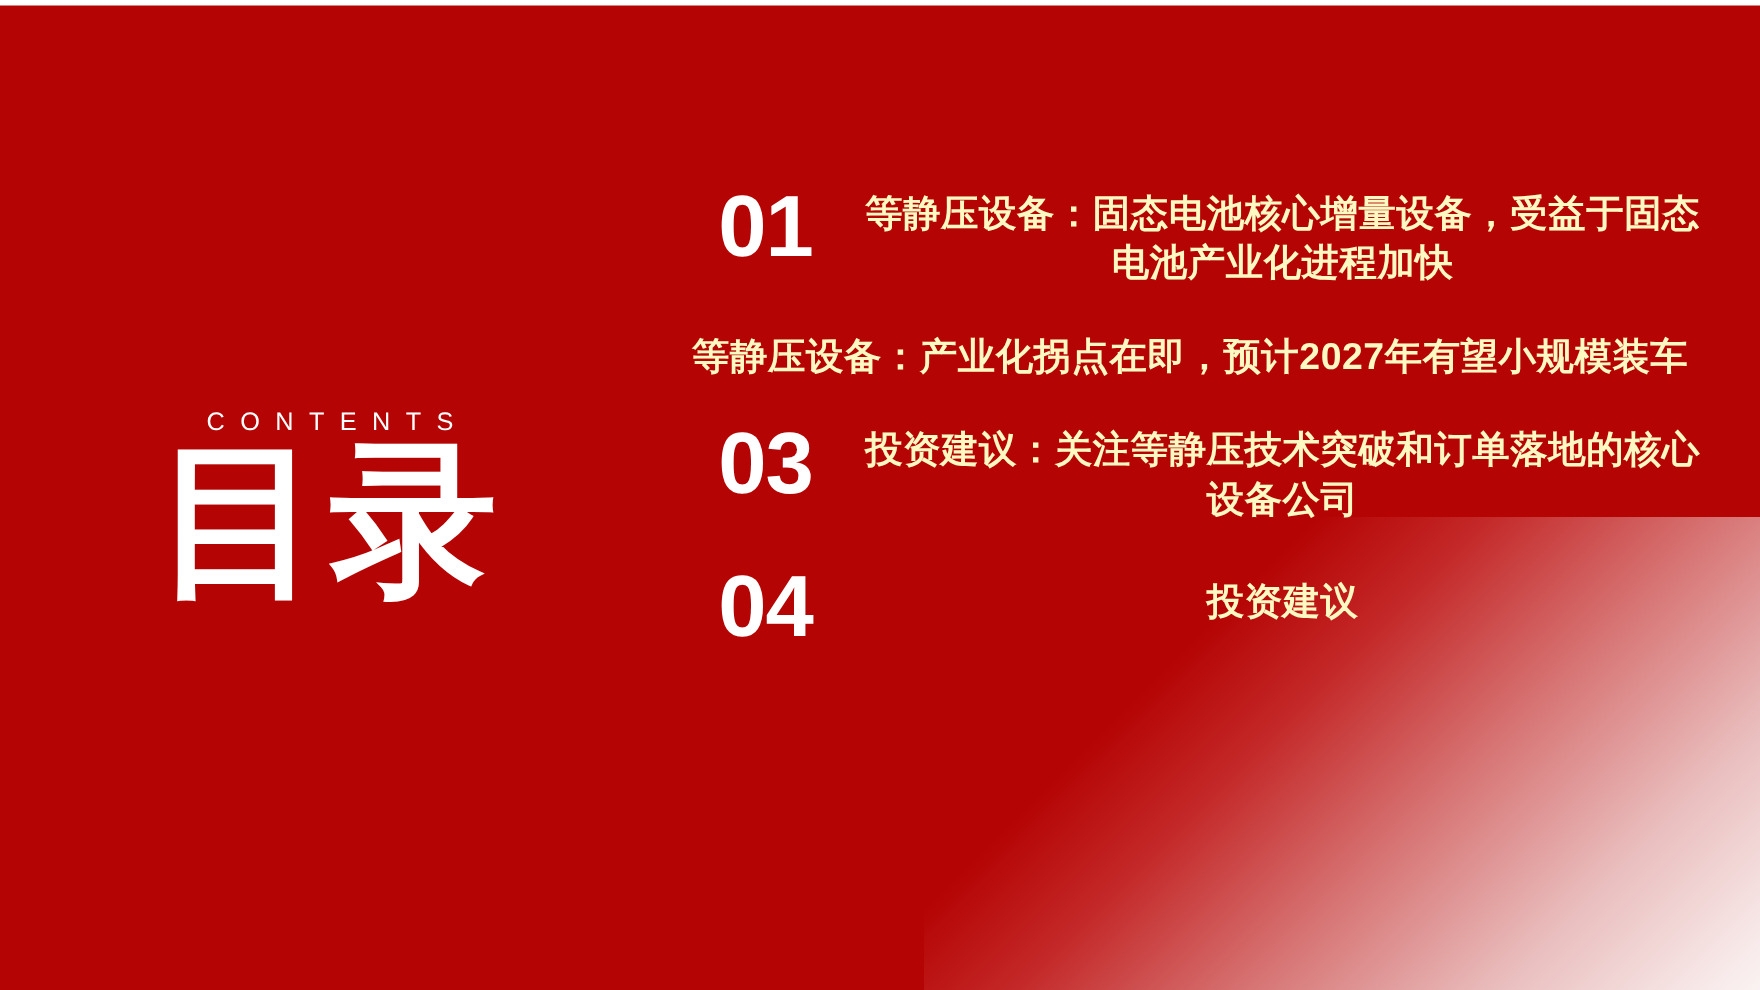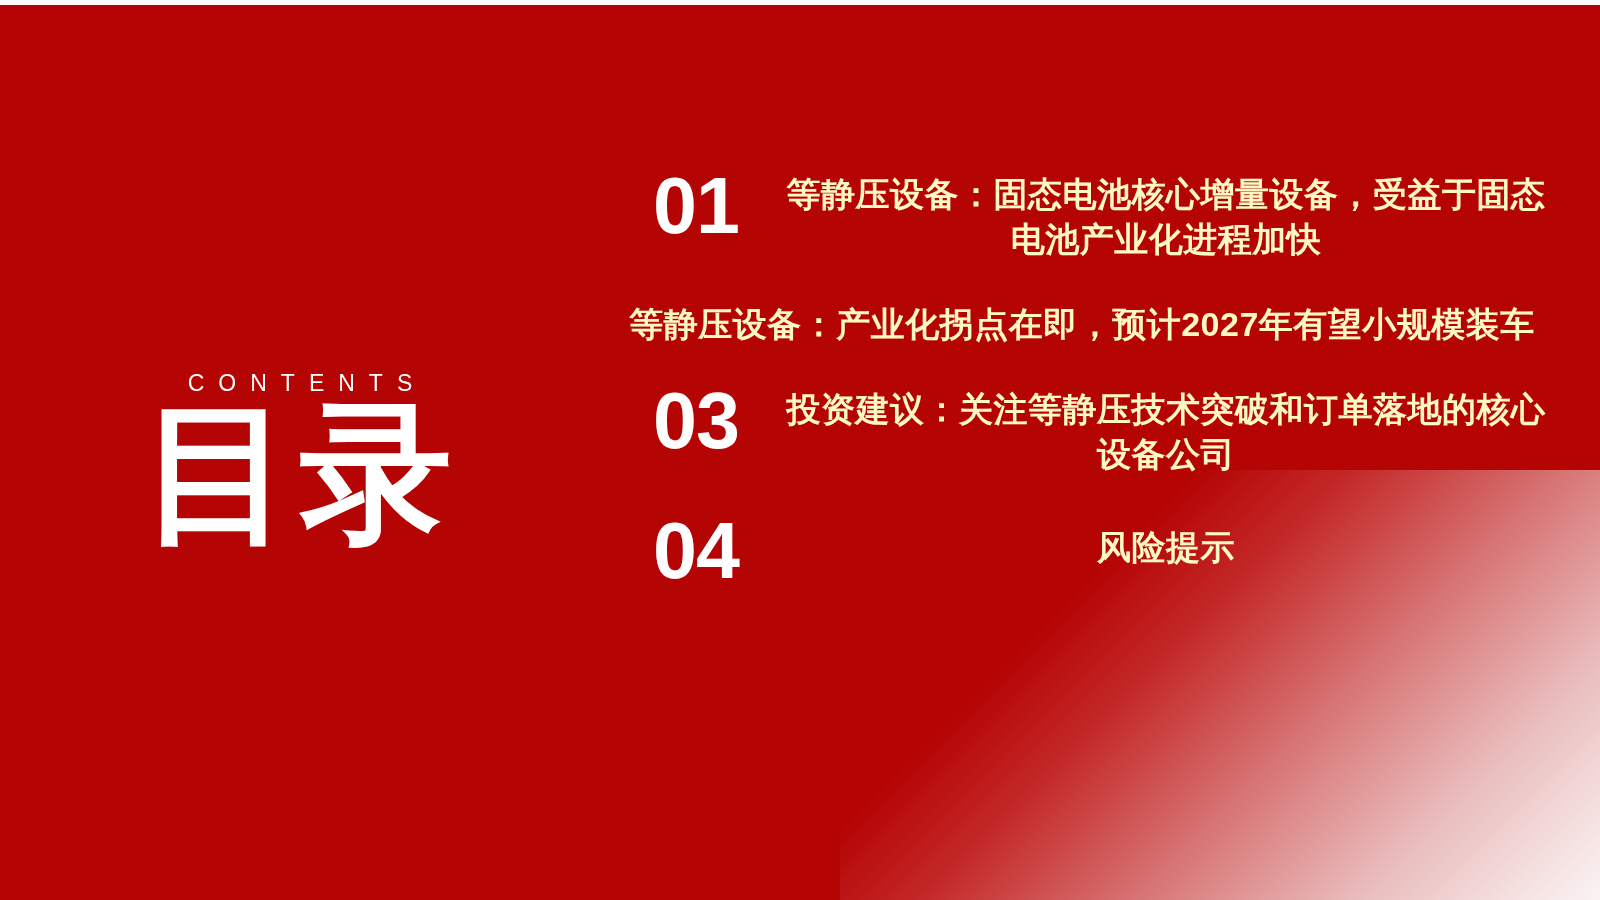--- a/index.html
+++ b/index.html
@@ -153,17 +153,17 @@
       <div class="item-text">等静压设备：产业化拐点在即，预计2027年有望小规模装车</div>
     </div>
 
     <div class="content-item">
       <div class="item-number">03</div>
       <div class="item-text">投资建议：关注等静压技术突破和订单落地的核心设备公司</div>
     </div>
 
     <div class="content-item single-line">
       <div class="item-number">04</div>
-      <div class="item-text">风险提示</div>
+      <div class="item-text">投资建议</div>
     </div>
 
   </div>
 </div>
 
 </body></html>

